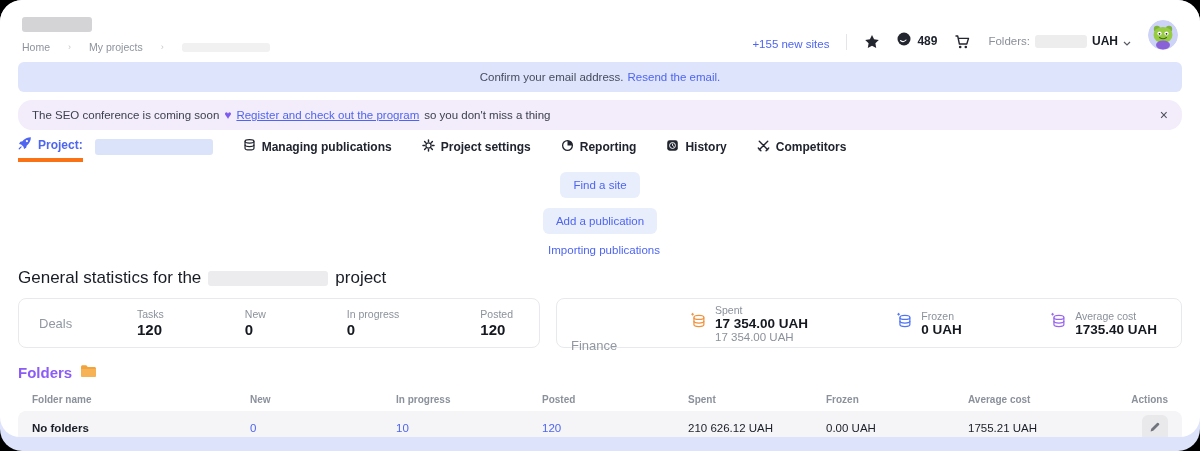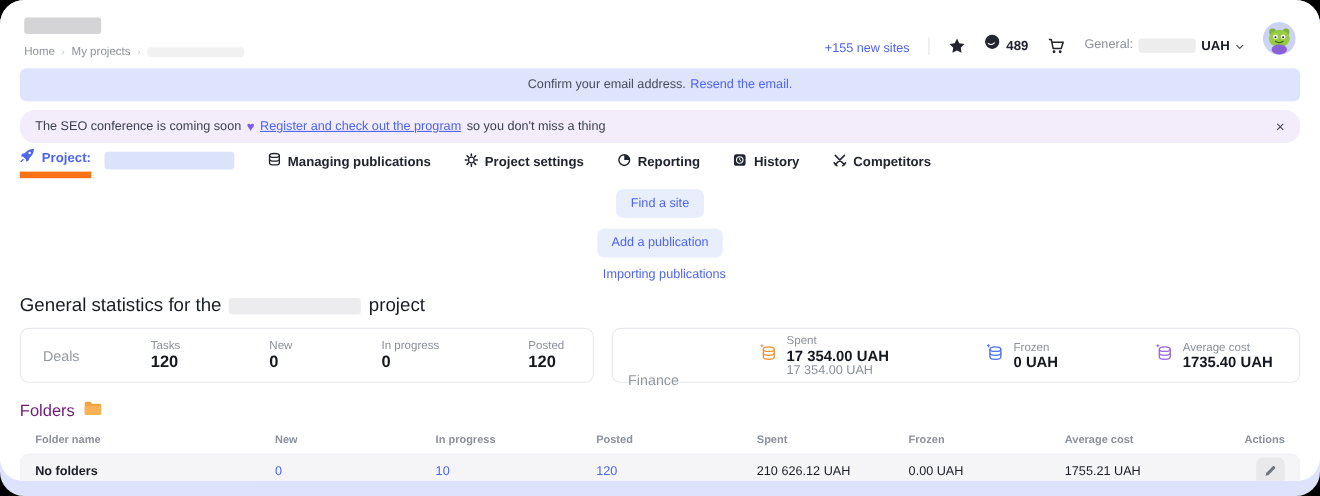--- a/index.html
+++ b/index.html
@@ -5,21 +5,21 @@
   * { box-sizing: border-box; margin: 0; padding: 0; }
   html,body { width:1200px; height:451px; background:#000; overflow:hidden;
     font-family:"Liberation Sans", sans-serif; }
   .window { position:absolute; inset:0; border-radius:22px; overflow:hidden; background:#dde3fa; }
   .content { background:#fff; height:437px; border-radius:0 0 20px 20px; overflow:hidden; }
 
   
   .topbar { display:flex; justify-content:space-between; align-items:flex-start; padding:15px 22px 0; height:50px; }
   .redact { display:inline-block; background:#e9e9ec; border-radius:3px; vertical-align:middle; }
   .r-logo { width:70px; height:15px; background:#d4d4d6; }
-  .breadcrumb { margin-top:8px; font-size:10.5px; color:#9aa0a9; display:flex; align-items:center; gap:6px; }
+  .breadcrumb { margin-top:8px; font-size:10.5px; color:#9aa0a9; display:flex; align-items:center; gap:18px; }
   .breadcrumb a { color:#8d939d; text-decoration:none; cursor:pointer; }
   .crumb-sep { color:#c4c8cd; font-size:9px; }
   .r-crumb { width:88px; height:9px; background:#f1f1f2; }
   .topbar-right { display:flex; align-items:flex-end; gap:17px; padding-top:5px; }
   .new-sites { color:#4e65f1; font-size:11.5px; text-decoration:none; cursor:pointer; }
   .vdiv { width:1px; height:16px; background:#e4e5e9; }
   .hdr-ico { display:inline-flex; align-items:center; cursor:pointer; }
   .coin-group { display:flex; align-items:center; gap:6px; cursor:pointer; }
   .coin-count { font-size:12px; font-weight:700; color:#20242e; }
   .balance { display:flex; align-items:center; gap:5px; cursor:pointer; }
@@ -36,21 +36,21 @@
   .conf-banner a { color:#4e65f1; text-decoration:underline; cursor:pointer; }
   .heart { color:#7b5bf2; font-size:12px; }
   .banner-close { margin-left:auto; color:#4b4f58; font-size:14px; line-height:1; cursor:pointer; }
 
   
   .tabs { margin:8px 18px 0; display:flex; align-items:flex-end; gap:30px; height:24px; }
   .tab { display:flex; align-items:center; gap:6px; font-size:12px; font-weight:700; color:#20242e;
          padding-bottom:7px; cursor:pointer; white-space:nowrap; }
   .tab svg { flex:none; }
   .tab-active { color:#4e65f1; padding-bottom:0; }
-  .tab-active .ul-group { display:flex; align-items:center; gap:6px; border-bottom:6px solid #f97316; padding-bottom:5px; }
+  .tab-active .ul-group { display:flex; align-items:center; gap:6px; border-bottom:4px solid #f97316; padding-bottom:5px; }
   .r-project { width:118px; height:16px; background:#dbe3fb; margin-left:6px; margin-bottom:4px; }
 
   
   .actions { margin:10px 18px 0; display:flex; align-items:center; gap:10px;flex-direction:column; }
   .btn { height:26px; padding:0 13px; border:none; border-radius:6px; background:#e8eefc; color:#4e65f1;
          font-size:11.5px; font-family:inherit; display:inline-flex; align-items:center; cursor:pointer; }
   .link-btn { background:none; color:#4e65f1; font-size:11.5px; margin-left:8px; text-decoration:none; cursor:pointer; }
 
   
   .heading { margin:12px 18px 0; font-size:17px; font-weight:400; color:#181c25; display:flex; align-items:center; gap:7px; }
@@ -70,21 +70,21 @@
   .fin-cols { flex:1; display:flex; justify-content:space-between; }
   .fin-item { display:flex; align-items:center; gap:8px; }
   .fin-item svg { flex:none; }
   .f-label { font-size:10.5px; color:#8b919b; }
   .f-value { font-size:13.5px; font-weight:700; color:#14181f; }
   .f-sub { font-size:11.5px; color:#8b919b; }
   .c-orange { color:#f0923c; } .c-blue { color:#4f74f6; } .c-purple { color:#9a66f0; }
 
   
   .folders-head { margin:16px 18px 0; display:flex; align-items:center; gap:8px;
-                  font-size:15px; font-weight:400; color:#701a75; }
+                  font-size:15px; font-weight:700; color:#8b5cf6; }
   .table { margin:6px 18px 0; }
   .thead { display:flex; align-items:center; height:24px; padding:0 14px;
            font-size:10px; font-weight:700; color:#8b919b; }
   .trow { display:flex; align-items:center; height:34px; padding:0 14px; background:#f5f5f7;
           border-radius:8px; font-size:11.5px; color:#1a1e27; }
   .col-name { width:218px; } .col-new { width:146px; } .col-prog { width:146px; }
   .col-post { width:146px; } .col-spent { width:138px; } .col-frozen { width:142px; }
   .col-avg { width:150px; } .col-actions { margin-left:auto; text-align:center; }
   .row-name { font-weight:700; }
   .cell-link { color:#4e65f1; text-decoration:none; cursor:pointer; }
@@ -129,21 +129,21 @@
           <span class="coin-count">489</span>
         </span>
         <span class="hdr-ico">
           <svg width="17" height="16" viewBox="0 0 17 16">
               <path d="M1.5 2h2.2l1.7 8h7.4l1.7-5.6H4.4" fill="none" stroke="#23262e" stroke-width="1.4" stroke-linejoin="round"></path>
               <circle cx="6.2" cy="13" r="1.3" fill="#23262e"></circle>
               <circle cx="11.8" cy="13" r="1.3" fill="#23262e"></circle>
             </svg>
         </span>
         <span class="balance">
-          <span class="balance-label">General:</span>
+          <span class="balance-label">Folders:</span>
           <span class="redact r-balance"></span>
           <span class="balance-cur">UAH</span>
           <span>
             <svg width="8" height="5" viewBox="0 0 8 5">
                 <path d="M1 1l3 3 3-3" fill="none" stroke="#555a63" stroke-width="1.2"></path>
               </svg>
           </span>
         </span>
         <span class="avatar">
           <svg width="30" height="30" viewBox="0 0 30 30">

